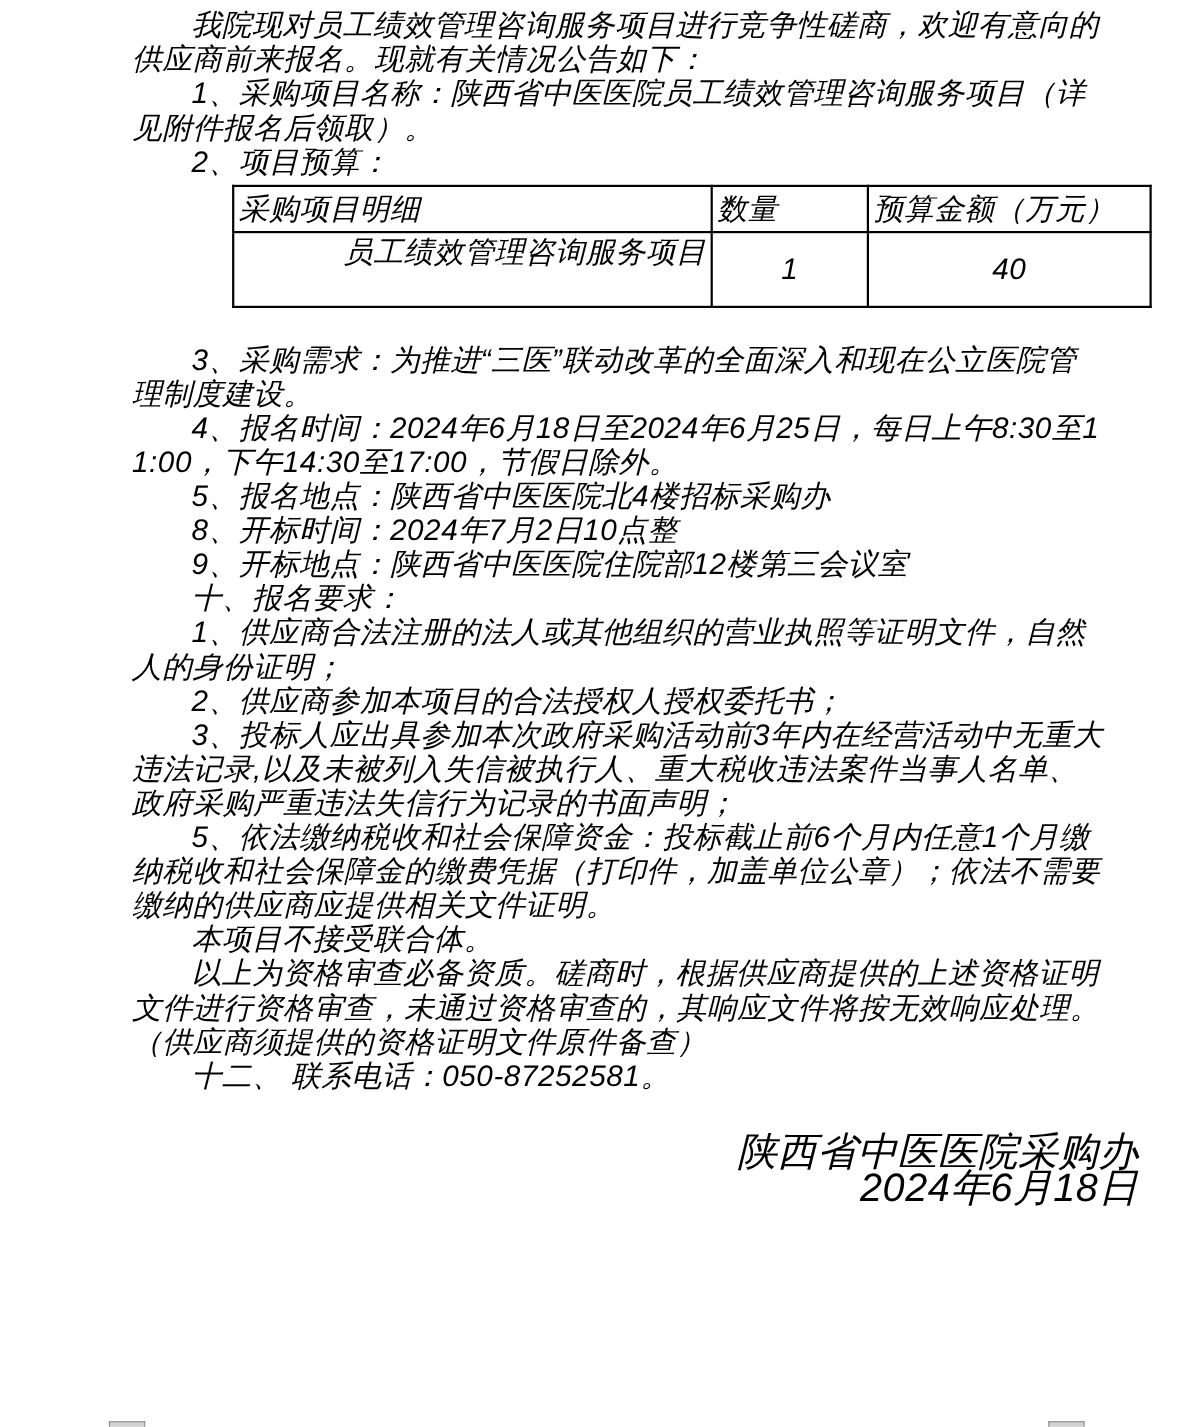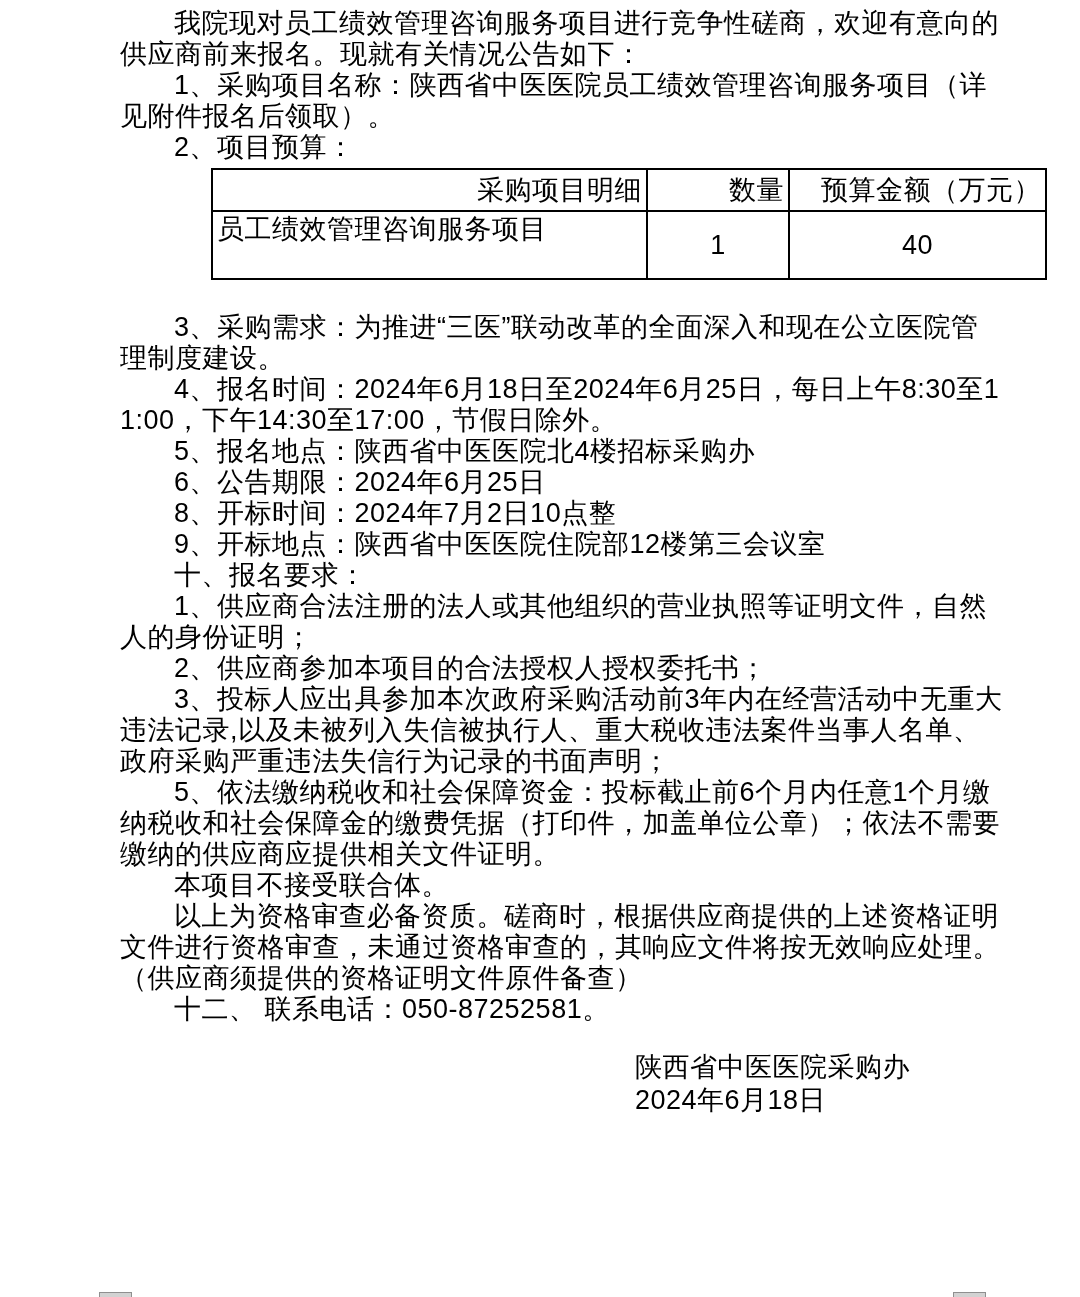--- a/index.html
+++ b/index.html
@@ -13,20 +13,21 @@
     position: relative;
     overflow: hidden;
     font-family: "Liberation Sans", "DejaVu Sans", sans-serif;
     color: #000000;
   }
   .content {
     padding: 8px 76px 0 120px;
     font-size: 27px;
     line-height: 31px;
     letter-spacing: 0.5px;
+    font-style: italic;
   }
   .para {
     margin: 0;
     text-indent: 2em;
     word-break: break-all;
   }
   table.budget {
     border-collapse: collapse;
     table-layout: fixed;
     width: 834px;
@@ -34,41 +35,41 @@
     font-size: 27px;
   }
   table.budget th,
   table.budget td {
     border: 2px solid #000000;
     font-weight: normal;
     padding: 2px 4px;
   }
   table.budget th {
     height: 36px;
-    text-align: right;
+    text-align: left;
     vertical-align: middle;
     border-radius: 14px;
   }
   table.budget td.cell-name {
-    text-align: left;
+    text-align: right;
     vertical-align: top;
     height: 62px;
   }
   table.budget td.cell-num {
     text-align: center;
     vertical-align: middle;
   }
   col.c1 { width: 435px; }
   col.c2 { width: 142px; }
   col.c3 { width: 257px; }
   .signature {
-    margin: 26px 0 0 515px;
+    margin: 36px 0 0 515px;
     width: 400px;
-    text-align: left;
-    font-size: 27px;
+    text-align: right;
+    font-size: 36px;
     line-height: 33px;
     letter-spacing: 0.5px;
   }
   .bottom-fragment {
     position: absolute;
     height: 6px;
     width: 33px;
     background: #d2d2d2;
     border: 1px solid #8f8f8f;
     border-bottom: none;
@@ -104,21 +105,20 @@
         <td class="cell-name">员工绩效管理咨询服务项目</td>
         <td class="cell-num">1</td>
         <td class="cell-num">40</td>
       </tr>
     </tbody>
   </table>
 
   <p class="para">3、采购需求：为推进“三医”联动改革的全面深入和现在公立医院管理制度建设。</p>
   <p class="para">4、报名时间：2024年6月18日至2024年6月25日，每日上午8:30至11:00，下午14:30至17:00，节假日除外。</p>
   <p class="para">5、报名地点：陕西省中医医院北4楼招标采购办</p>
-  <p class="para">6、公告期限：2024年6月25日</p>
   <p class="para">8、开标时间：2024年7月2日10点整</p>
   <p class="para">9、开标地点：陕西省中医医院住院部12楼第三会议室</p>
   <p class="para">十、报名要求：</p>
   <p class="para">1、供应商合法注册的法人或其他组织的营业执照等证明文件，自然人的身份证明；</p>
   <p class="para">2、供应商参加本项目的合法授权人授权委托书；</p>
   <p class="para">3、投标人应出具参加本次政府采购活动前3年内在经营活动中无重大违法记录,以及未被列入失信被执行人、重大税收违法案件当事人名单、政府采购严重违法失信行为记录的书面声明；</p>
   <p class="para">5、依法缴纳税收和社会保障资金：投标截止前6个月内任意1个月缴纳税收和社会保障金的缴费凭据（打印件，加盖单位公章）；依法不需要缴纳的供应商应提供相关文件证明。</p>
   <p class="para">本项目不接受联合体。</p>
   <p class="para">以上为资格审查必备资质。磋商时，根据供应商提供的上述资格证明文件进行资格审查，未通过资格审查的，其响应文件将按无效响应处理。（供应商须提供的资格证明文件原件备查）</p>
   <p class="para">十二、 联系电话：050-87252581。</p>

